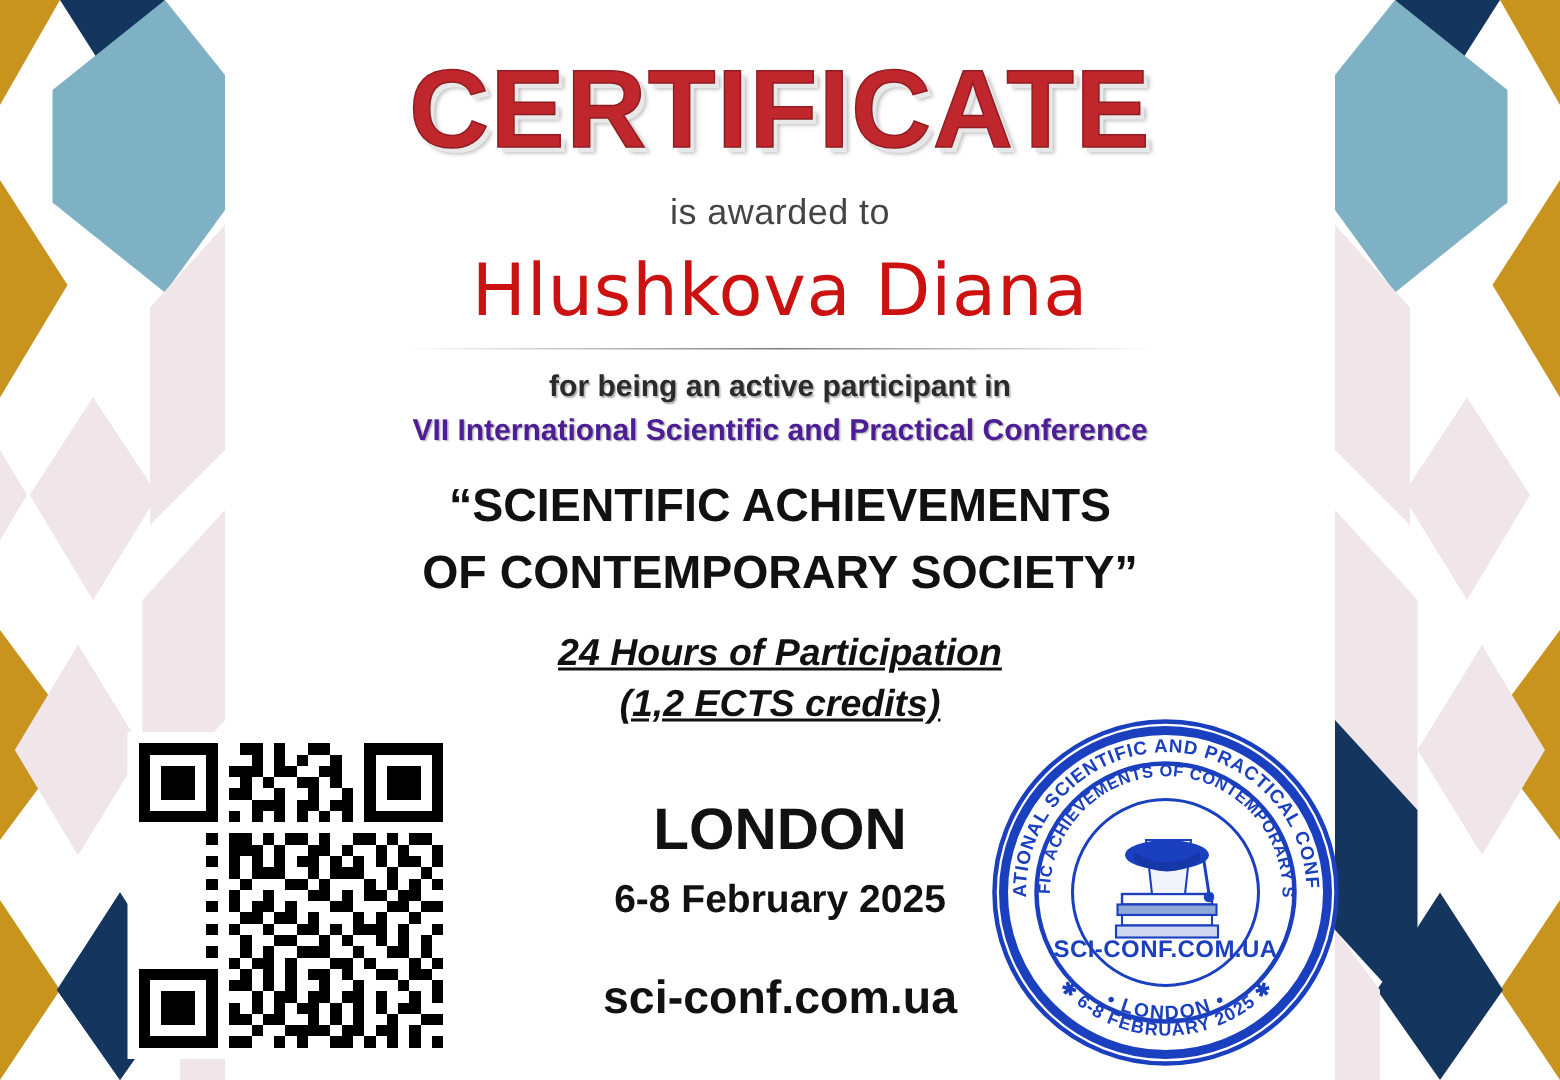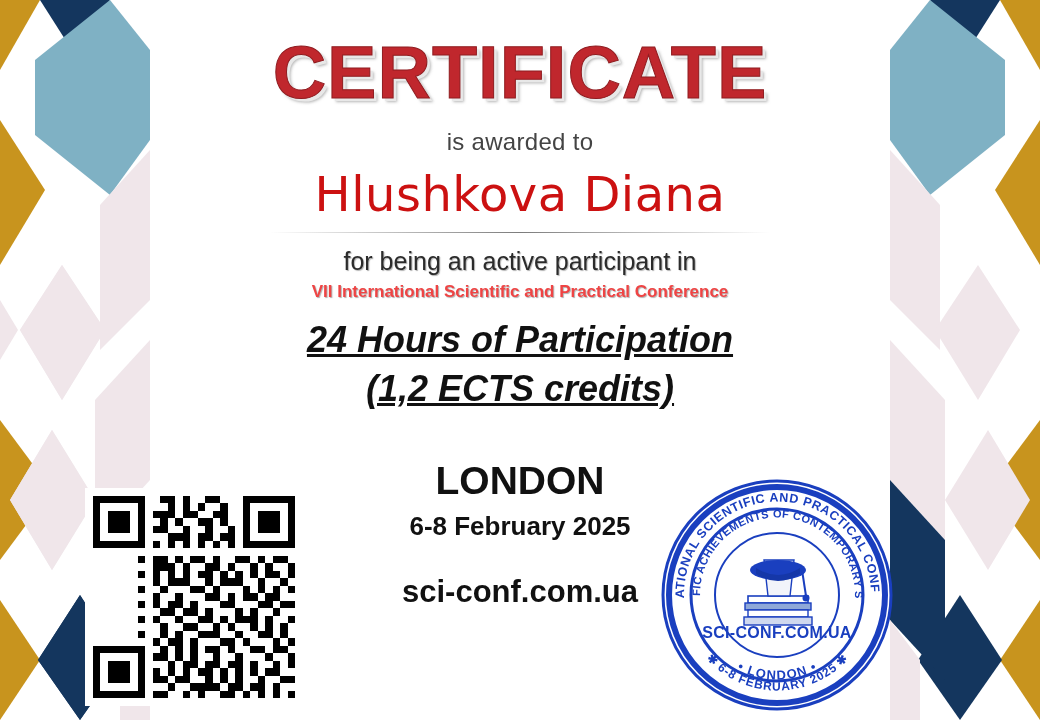--- a/index.html
+++ b/index.html
@@ -72,45 +72,45 @@
 
   .rule {
     width: 500px;
     height: 1px;
     margin: 10px auto 0;
     background: linear-gradient(to right, rgba(140,140,140,0), rgba(110,110,110,.9), rgba(140,140,140,0));
   }
 
   .line-reason {
     margin-top: 14px;
-    font-size: 25px;
-    font-weight: normal;
+    font-size: 20px;
+    font-weight: bold;
     color: #2b2b2b;
     text-shadow: 1px 1px 1px rgba(150,150,150,.75);
   }
 
   .line-conference {
     margin-top: 6px;
-    font-size: 17px;
-    font-weight: bold;
-    color: #ef4444;
+    font-size: 20px;
+    font-weight: bold;
+    color: #4c1d95;
     text-shadow: 1px 1px 1px rgba(150,150,150,.75);
   }
 
   .conf-title {
     margin-top: 16px;
     font-size: 31px;
     font-weight: bold;
     color: #111111;
     line-height: 1.45;
   }
 
   .hours {
     margin-top: 14px;
-    font-size: 36px;
+    font-size: 25px;
     font-weight: bold;
     font-style: italic;
     color: #111111;
     text-decoration: underline;
     line-height: 1.35;
   }
 
   .city {
     margin-top: 46px;
     font-size: 39px;
@@ -217,20 +217,24 @@
     <div class="awarded-to">is awarded to</div>
 
     <div class="recipient">Hlushkova Diana</div>
 
     <div class="rule"></div>
 
     <div class="line-reason">for being an active participant in</div>
 
     <div class="line-conference">VII International Scientific and Practical Conference</div>
 
+    <div class="conf-title">
+      <div>“SCIENTIFIC ACHIEVEMENTS</div>
+      <div>OF CONTEMPORARY SOCIETY”</div>
+    </div>
 
     <div class="hours">
       <div>24 Hours of Participation</div>
       <div>(1,2 ECTS credits)</div>
     </div>
 
     <div class="city">LONDON</div>
 
     <div class="dates">6-8 February 2025</div>
 

